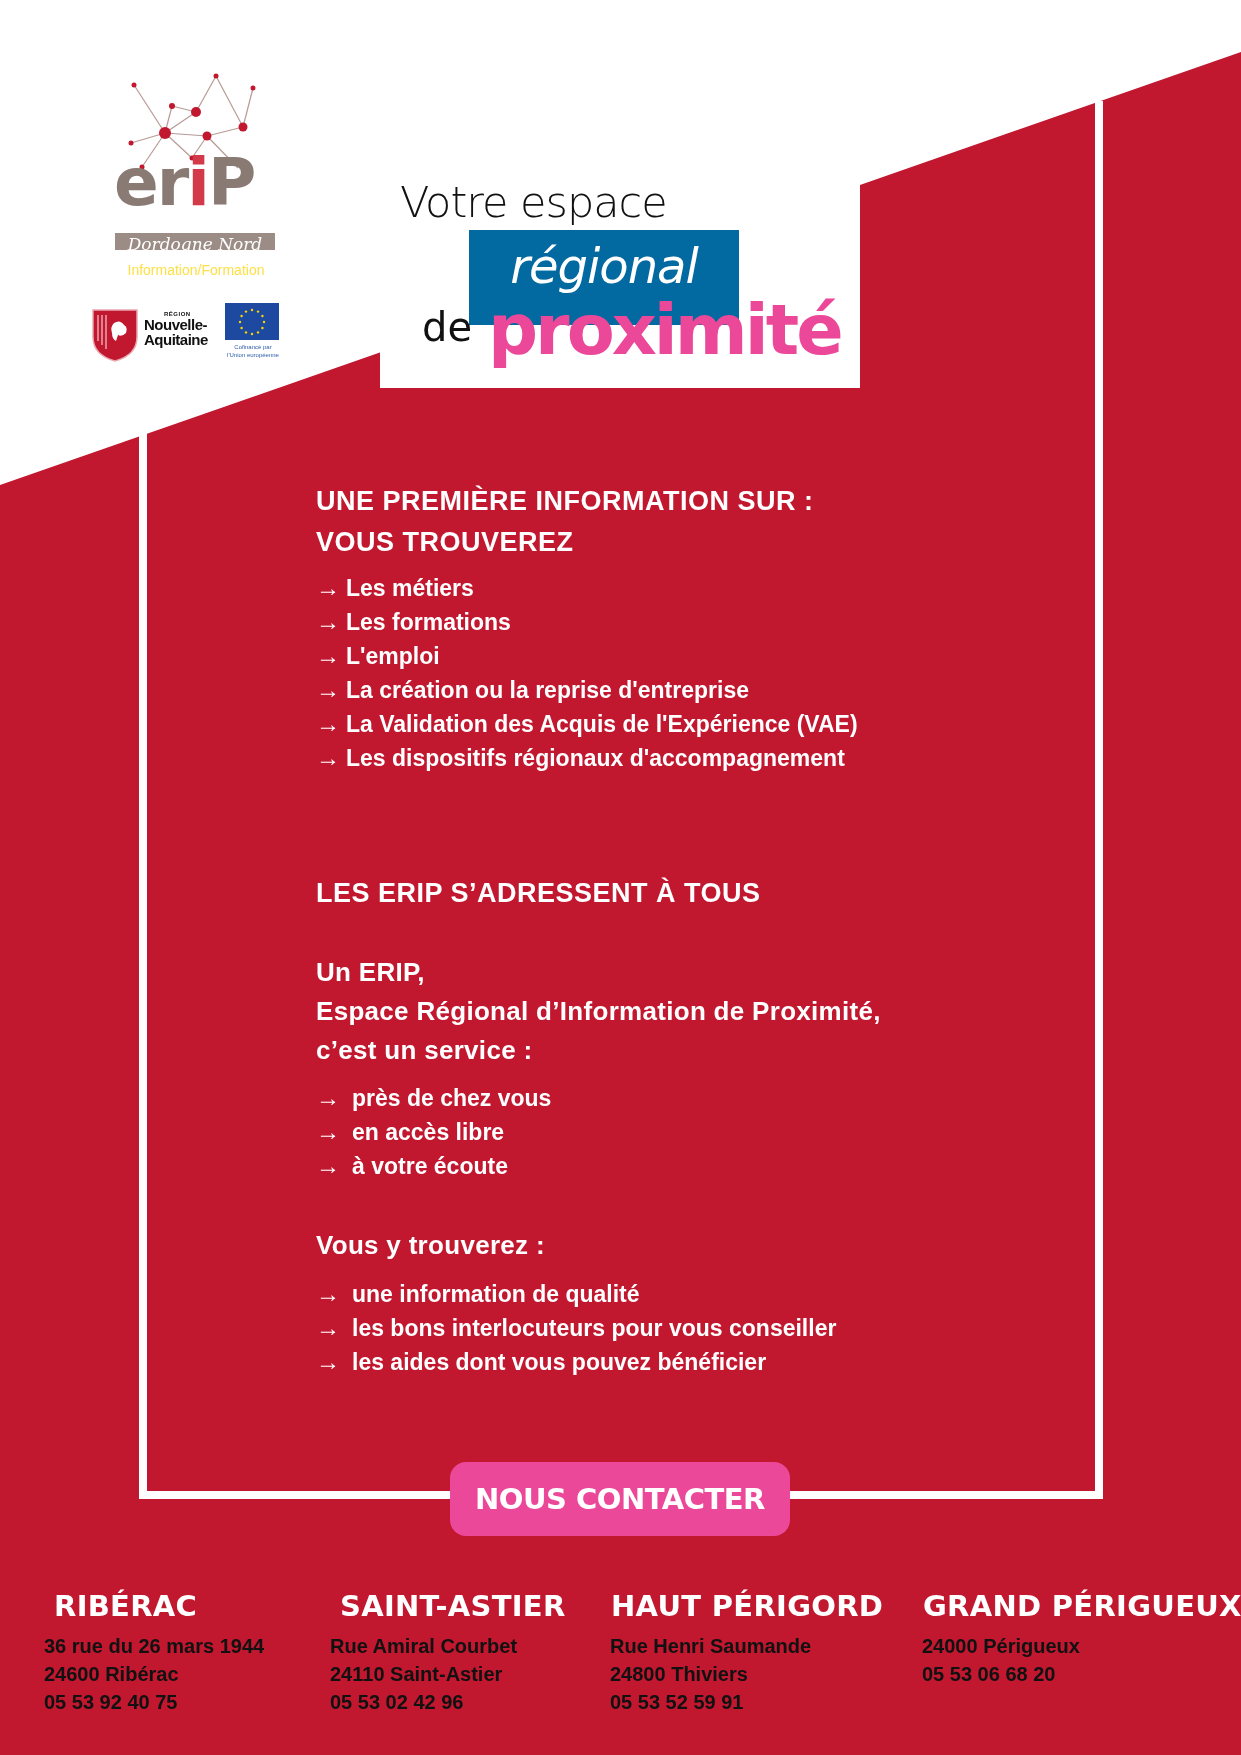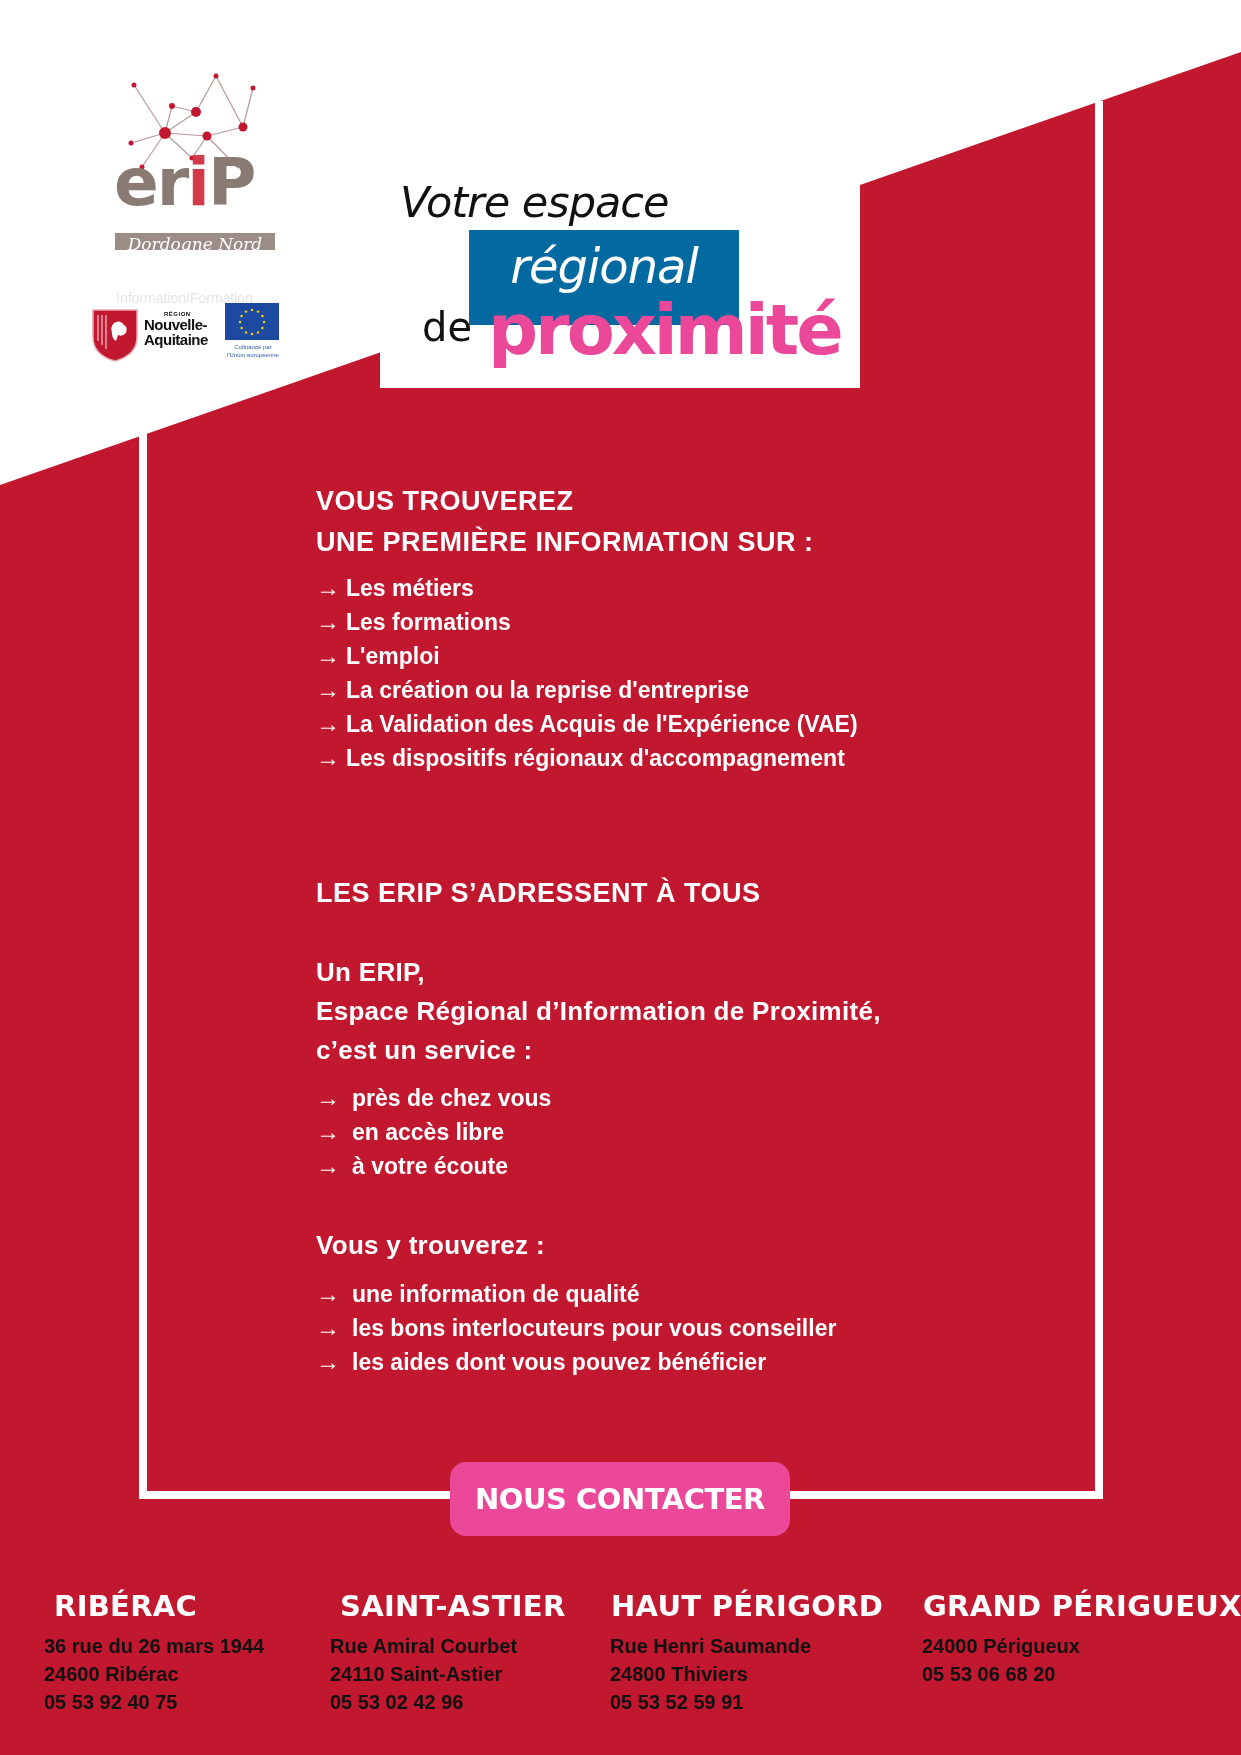--- a/index.html
+++ b/index.html
@@ -18,38 +18,38 @@
       font-family: "DejaVu Sans", sans-serif; font-weight: bold; font-size: 66px;
       color: #8a7a74; letter-spacing: -2px; line-height: 1;
     }
     .erip-word .i-red { color: #d23a4a; }
     .dordogne-badge {
       position: absolute; left: 25px; top: 163px; width: 160px; height: 17px;
       background: #9b8c86; color: #fff; text-align: center;
       font-family: "DejaVu Serif", serif; font-style: italic; font-size: 17px; line-height: 23px;
     }
     .info-form {
-      position: absolute; left: 26px; top: 192px; width: 160px; 
-      color: #e5e5e5; font-size: 14px; margin-top: 28px;
+      position: absolute; left: 26px; top: 192px; width: 160px; text-align: center;
+      color: #fde047; font-size: 14px;
     }
 
     
     #partners { left: 90px; top: 303px; width: 200px; height: 62px; }
     .region-shield { position: absolute; left: 0; top: 4px; width: 50px; height: 56px; }
     .region-text { position: absolute; left: 54px; top: 8px; color: #111; line-height: 1; }
     .region-small { font-size: 6px; font-weight: bold; margin-left: 20px; letter-spacing: 0.5px; }
     .region-name { font-size: 15px; font-weight: bold; letter-spacing: -0.5px; }
     .eu-flag { position: absolute; left: 135px; top: 0; width: 54px; height: 37px; background: #1d4aa0; }
     .eu-caption { position: absolute; left: 128px; top: 40px; width: 70px; text-align: center; font-size: 6px; line-height: 8px; color: #2a5caa; }
 
     
     #title-block { left: 380px; top: 150px; width: 480px; height: 238px; background: #fff; }
     .t-votre {
       position: absolute; left: 20px; top: 27px;
-      font-family: "DejaVu Sans", sans-serif; font-size: 43px; color: #111; font-weight: 300; letter-spacing: -1px; font-style: italic;
+      font-family: "DejaVu Sans", sans-serif; font-size: 43px; color: #111; font-weight: 300; letter-spacing: -1px;
     }
     .t-regional-box {
       position: absolute; left: 89px; top: 80px; width: 270px; height: 95px; background: #0369a1;
     }
     .t-regional {
       position: absolute; left: 0; right: 0; top: 8px; text-align: center;
       font-family: "DejaVu Sans", sans-serif; font-style: italic; font-size: 48px; color: #fff; letter-spacing: -1px;
     }
     .t-de {
       position: absolute; left: 42px; top: 154px;
@@ -183,22 +183,22 @@
 <div id="title-block" class="abs">
   <div class="t-votre">Votre espace</div>
   <div class="t-regional-box">
     <div class="t-regional">régional</div>
   </div>
   <div class="t-de">de</div>
   <div class="t-proximite">proximité</div>
 </div>
 
 <div id="sec1" class="abs content">
+  <div class="head">UNE PREMIÈRE INFORMATION SUR :</div>
   <div class="head">VOUS TROUVEREZ</div>
-  <div class="head">UNE PREMIÈRE INFORMATION SUR :</div>
   <ul class="list">
     <li>
         <span class="arrow">→</span>
         <span>Les métiers</span>
       </li>
     <li>
         <span class="arrow">→</span>
         <span>Les formations</span>
       </li>
     <li>

